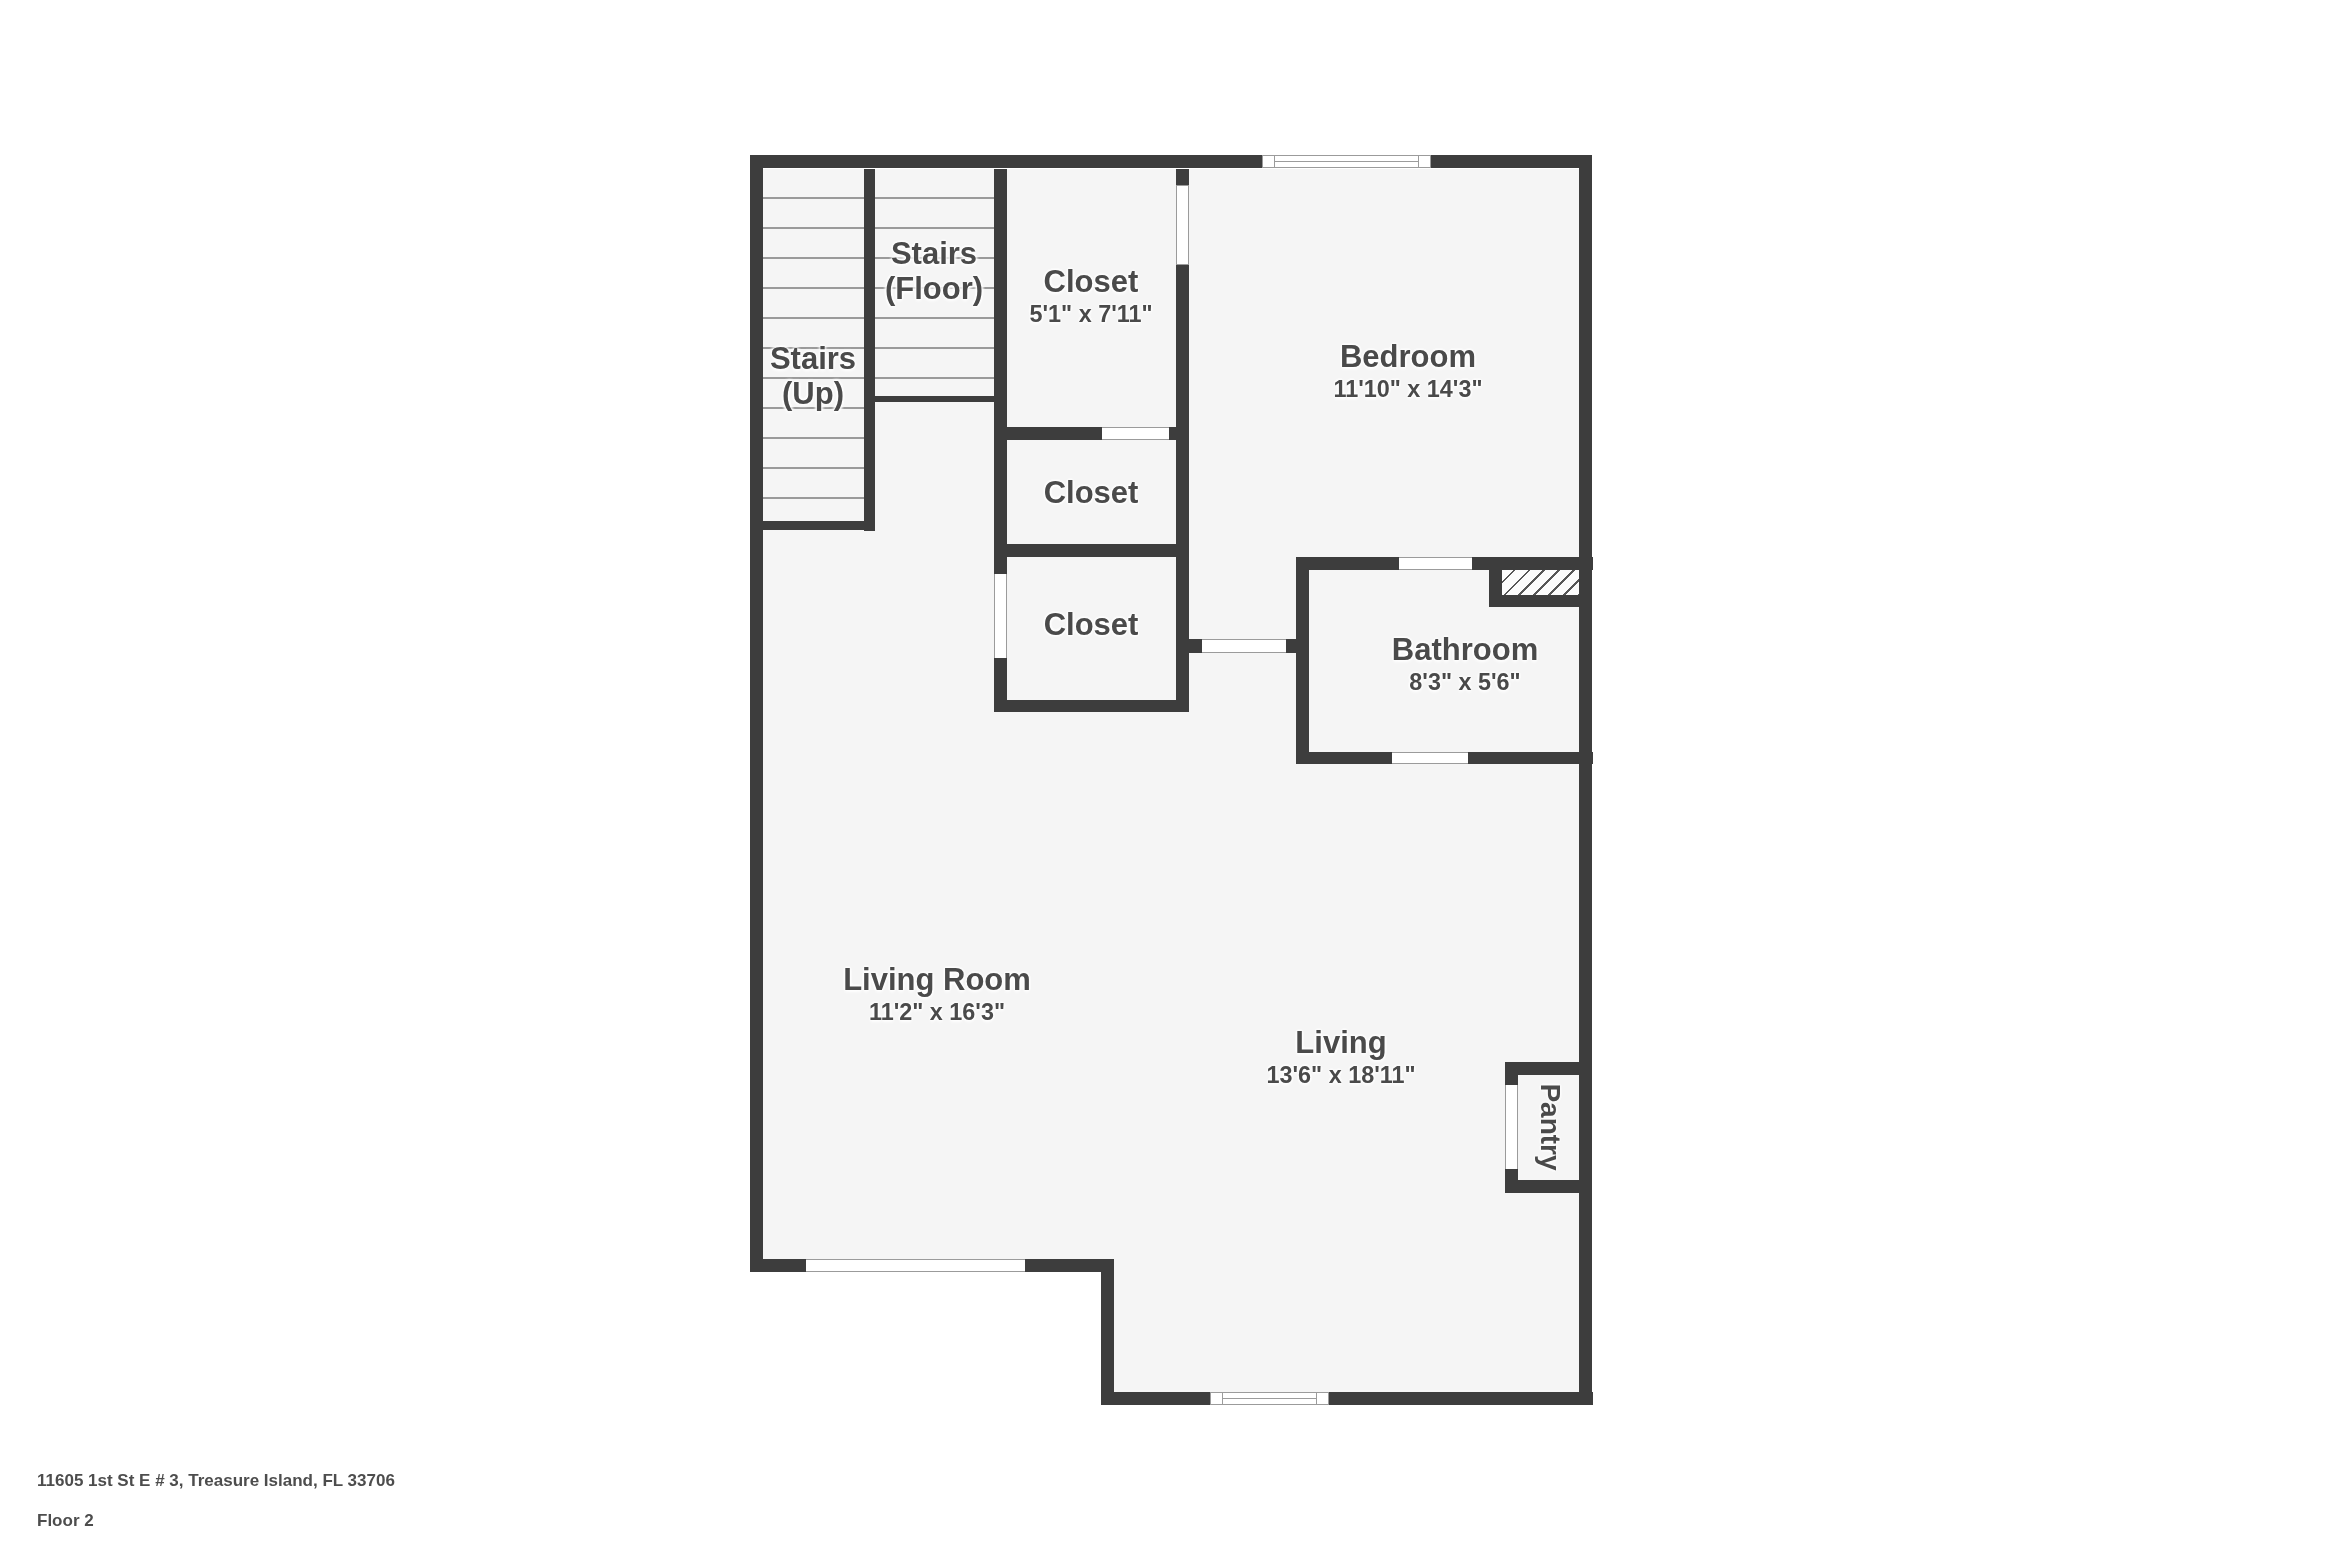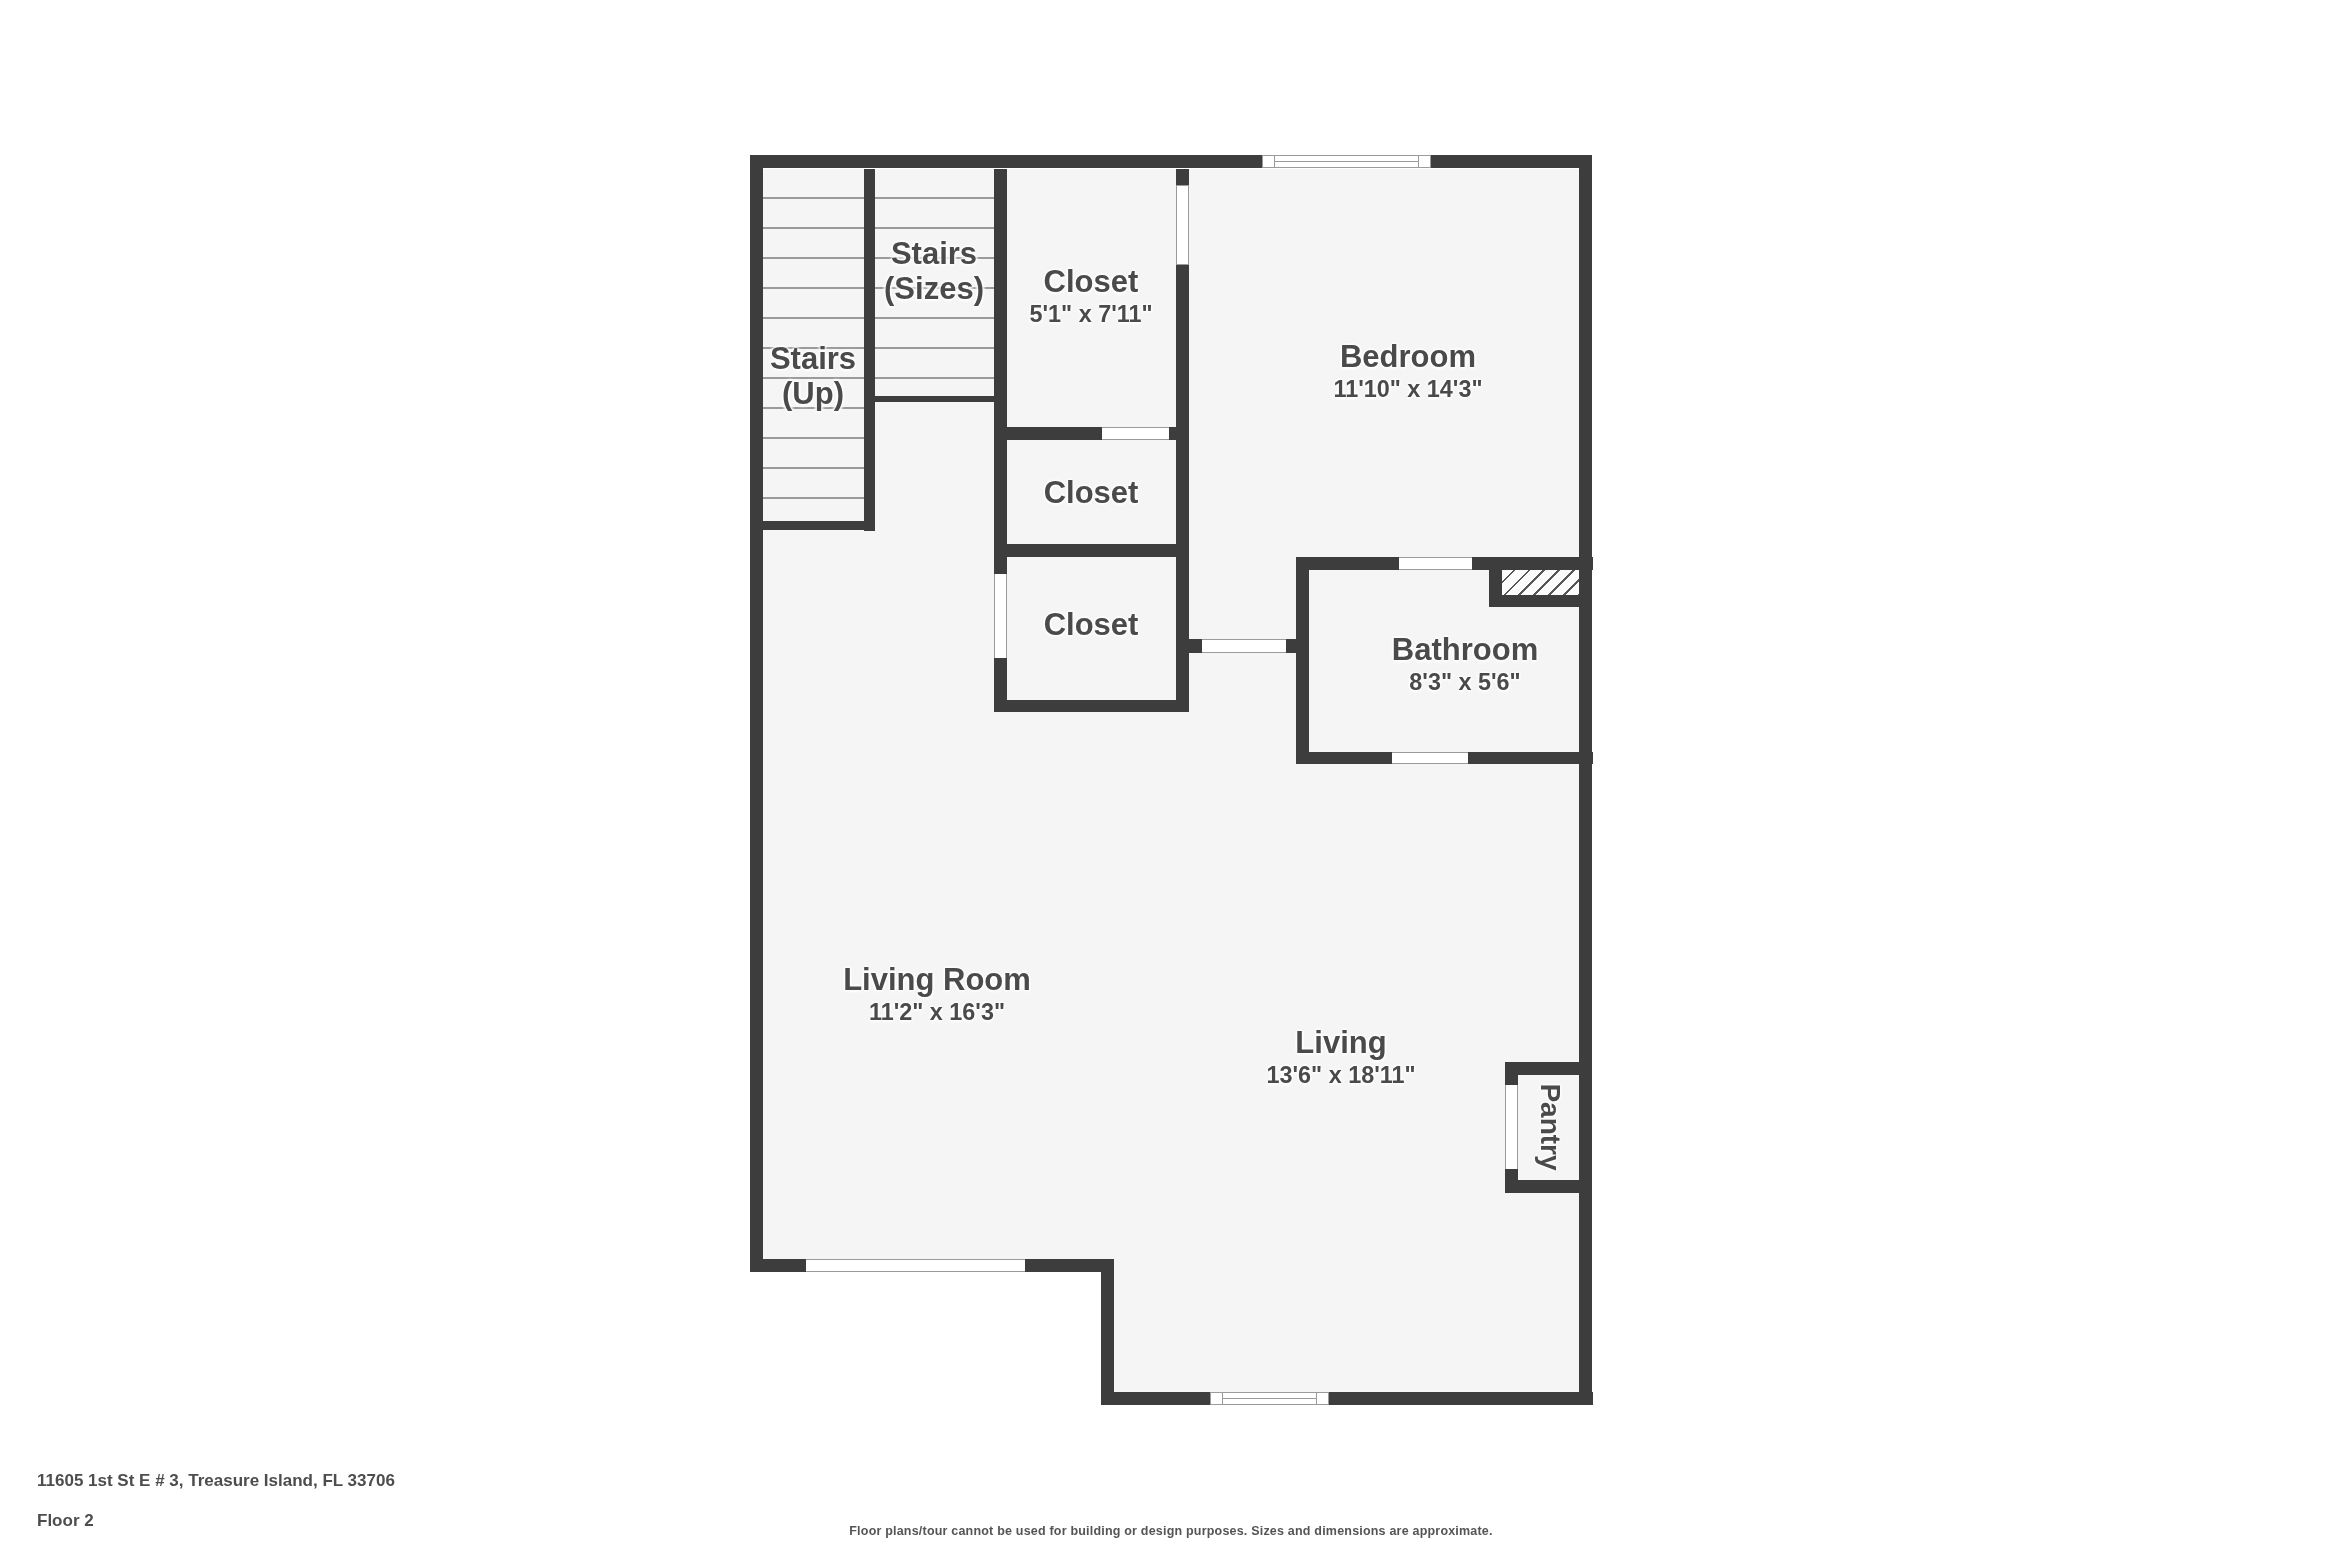--- a/index.html
+++ b/index.html
@@ -134,21 +134,21 @@
   <div class="opening-h" style="left:1392px; top:752px; width:76px; height:11.7px;"></div>
   <div class="opening-v" style="left:1505px; top:1085px; width:12.5px; height:84px;"></div>
 
   <div class="room-label" style="left:813px; top:377px;">
     <div class="room-title">Stairs</div>
     <div class="room-title">(Up)</div>
   </div>
 
   <div class="room-label" style="left:934px; top:272px;">
     <div class="room-title">Stairs</div>
-    <div class="room-title">(Sizes)</div>
+    <div class="room-title">(Floor)</div>
   </div>
 
   <div class="room-label" style="left:1091px; top:297px;">
     <div class="room-title">Closet</div>
     <div class="room-dims">5'1" x 7'11"</div>
   </div>
 
   <div class="room-label" style="left:1091px; top:493px;">
     <div class="room-title">Closet</div>
   </div>
@@ -174,16 +174,15 @@
 
   <div class="room-label" style="left:1341px; top:1058px;">
     <div class="room-title">Living</div>
     <div class="room-dims">13'6" x 18'11"</div>
   </div>
 
   <div class="pantry-label" style="left:1550px; top:1127px;">Pantry</div>
 
   <div class="footer-address">11605 1st St E # 3, Treasure Island, FL 33706</div>
   <div class="footer-floor">Floor 2</div>
-  <div class="footer-disclaimer">Floor plans/tour cannot be used for building or design purposes. Sizes and dimensions are approximate.</div>
 
 </div>
 
 
 </body></html>

